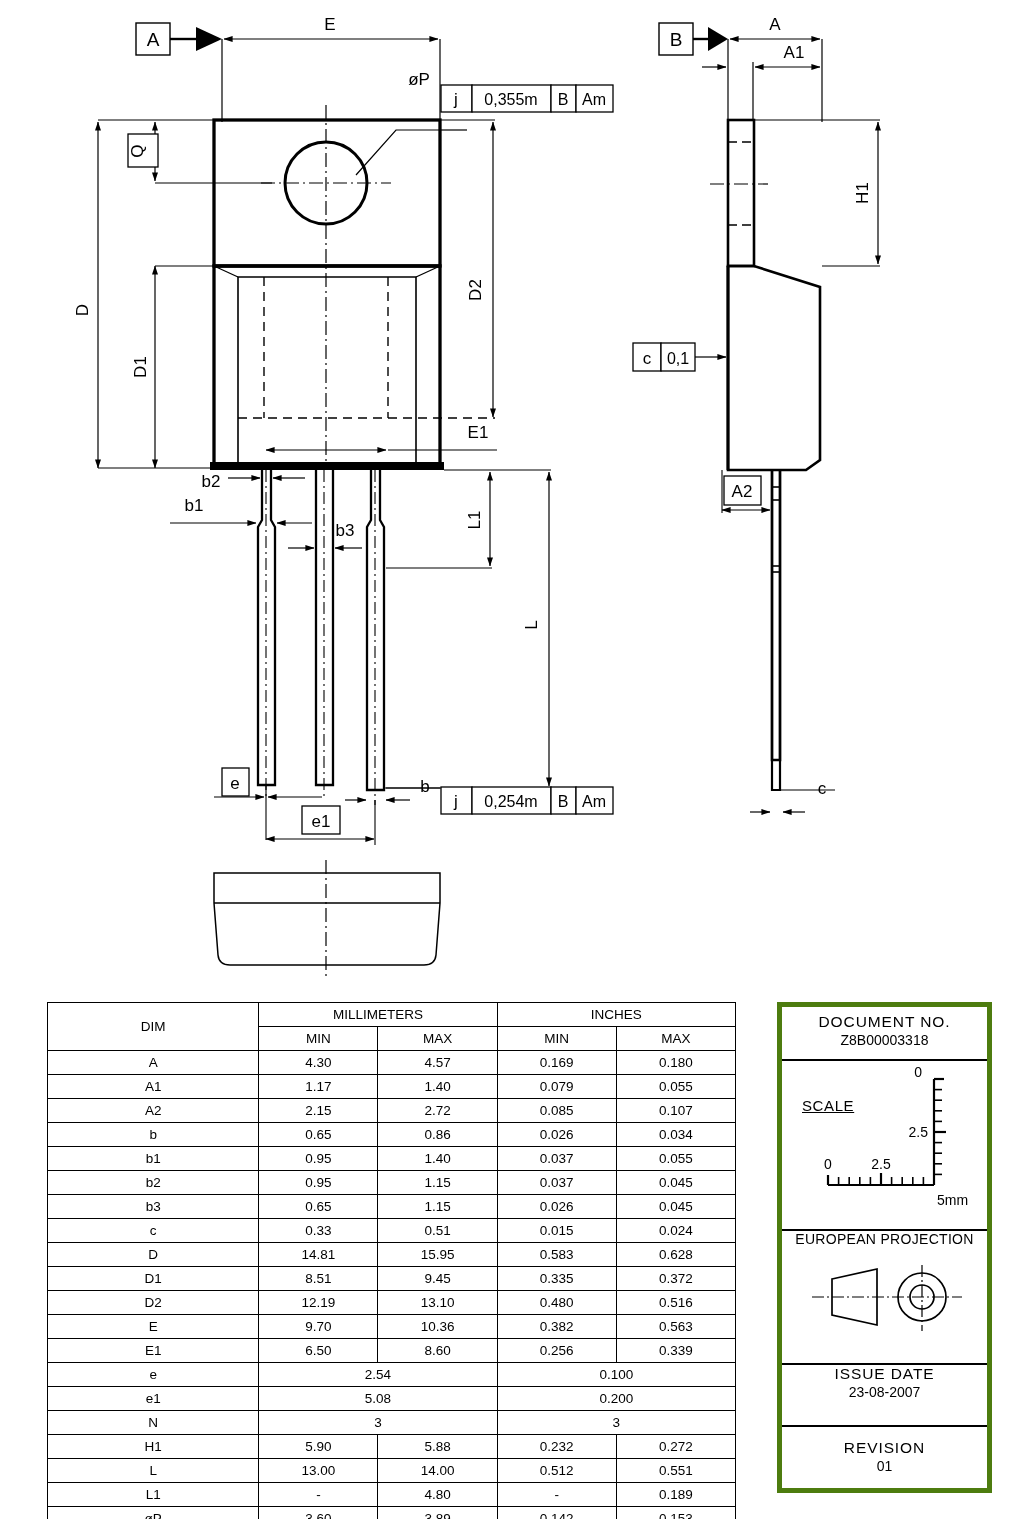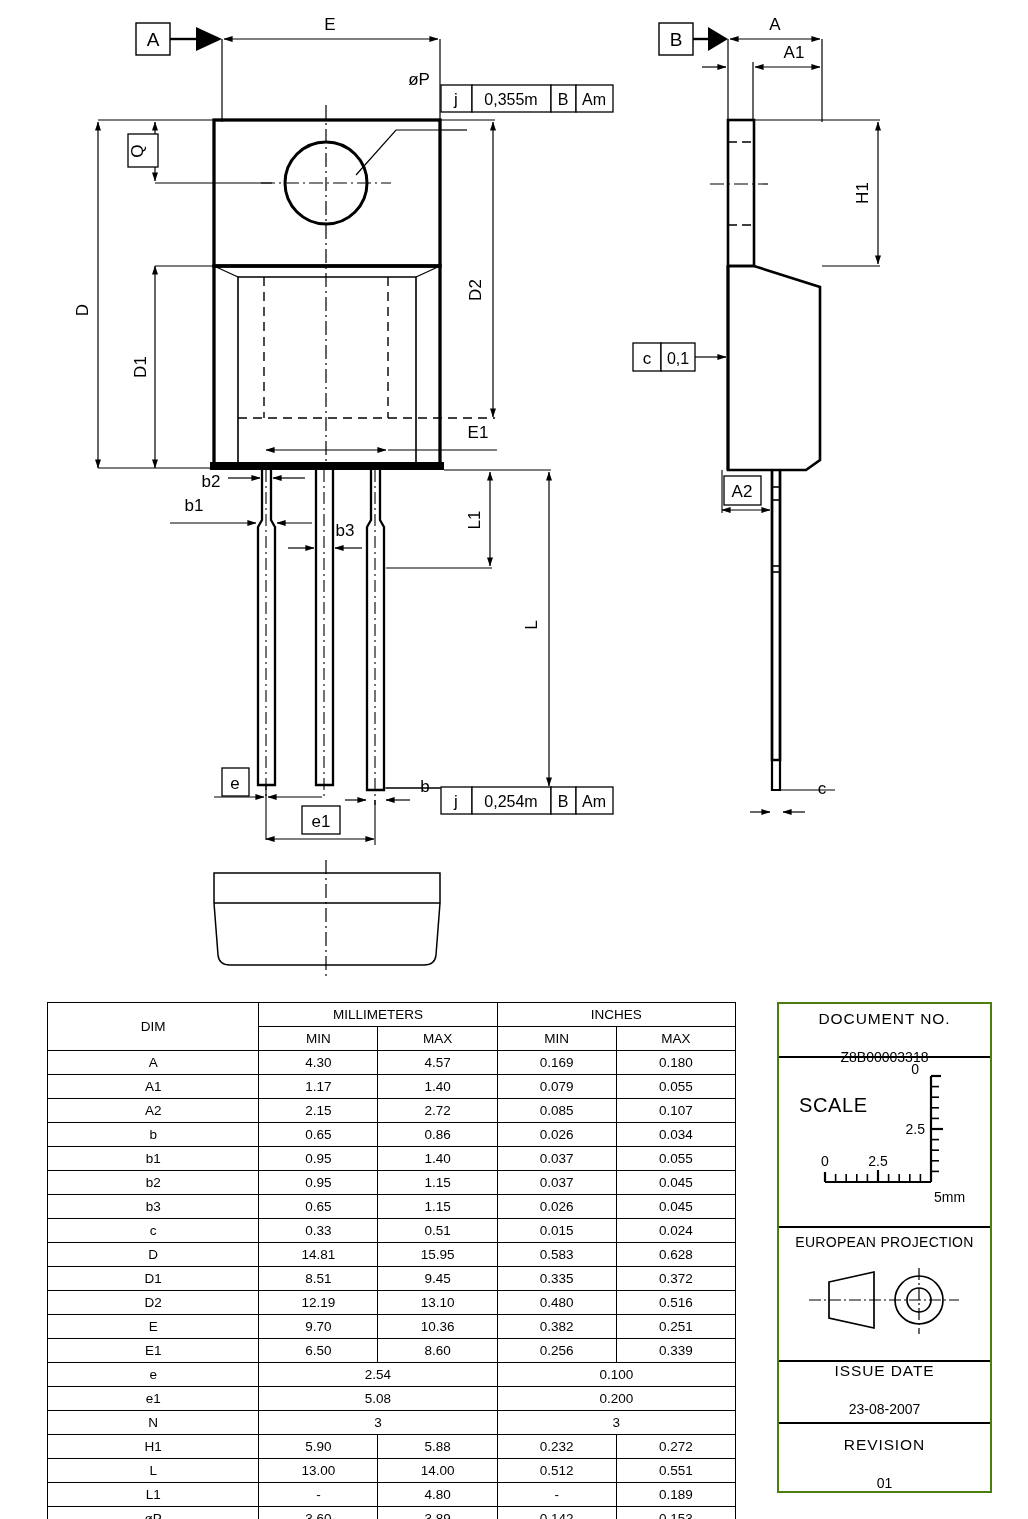--- a/index.html
+++ b/index.html
@@ -43,21 +43,21 @@
     height: 23px;
     line-height: 23px;
   }
   table.dimtable .c-dim { width: 125px; }
   table.dimtable .c-v   { width: 141px; }
   
   #info-panel {
     position: absolute;
     left: 777px; top: 1002px;
     width: 215px; height: 491px;
-    border: 2px solid #4d7c0f;
+    border: 5px solid #4d7c0f;
     background: #fff;
   }
   .info-cell {
     border-bottom: 2px solid #000;
     position: relative;
     text-align: center;
     color: #000;
   }
   .info-cell:last-child { border-bottom: none; }
   .cell-docno { height: 54px; padding-top: 6px; }
@@ -66,33 +66,33 @@
   .cell-issue { height: 62px; }
   .cell-rev   { height: 67px; padding-top: 12px; }
   .info-title {
     font-size: 15.5px;
     letter-spacing: 0.9px;
     display: block;
   }
   .info-sub {
     font-size: 14px;
     display: block;
-    margin-top: 21px;
+    margin-top: 1px;
   }
   .scale-label {
     position: absolute;
     left: 20px; top: 36px;
-    font-size: 20px;
+    font-size: 15px;
     letter-spacing: 0.6px;
+    text-decoration: underline;
   }
   .proj-title {
     font-size: 14px;
     letter-spacing: 0.3px;
     display: block;
-    padding-top: 6px;
   }
   svg { display: block; }
   .nofill { fill: none; }
 </style>
 </head>
 <body>
 
 <div id="page">
 
   <svg id="drawing-svg" viewBox="0 0 1028 990">
@@ -459,21 +459,21 @@
             <td class="c-v">12.19</td>
             <td class="c-v">13.10</td>
             <td class="c-v">0.480</td>
             <td class="c-v">0.516</td>
           </tr>
           <tr>
             <td class="c-dim">E</td>
             <td class="c-v">9.70</td>
             <td class="c-v">10.36</td>
             <td class="c-v">0.382</td>
-            <td class="c-v">0.251</td>
+            <td class="c-v">0.563</td>
           </tr>
           <tr>
             <td class="c-dim">E1</td>
             <td class="c-v">6.50</td>
             <td class="c-v">8.60</td>
             <td class="c-v">0.256</td>
             <td class="c-v">0.339</td>
           </tr>
           <tr>
             <td class="c-dim">e</td>

